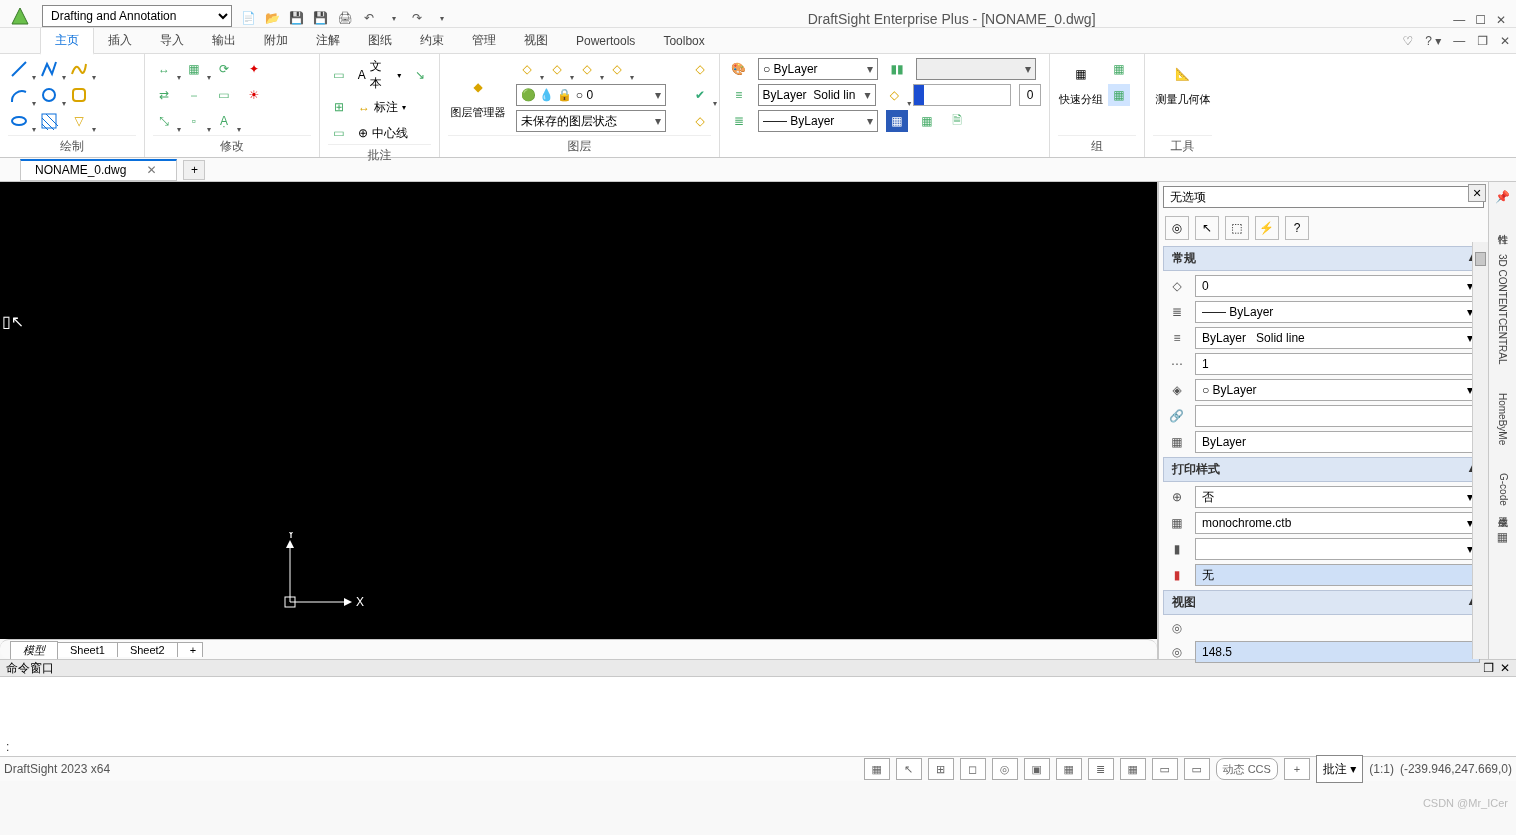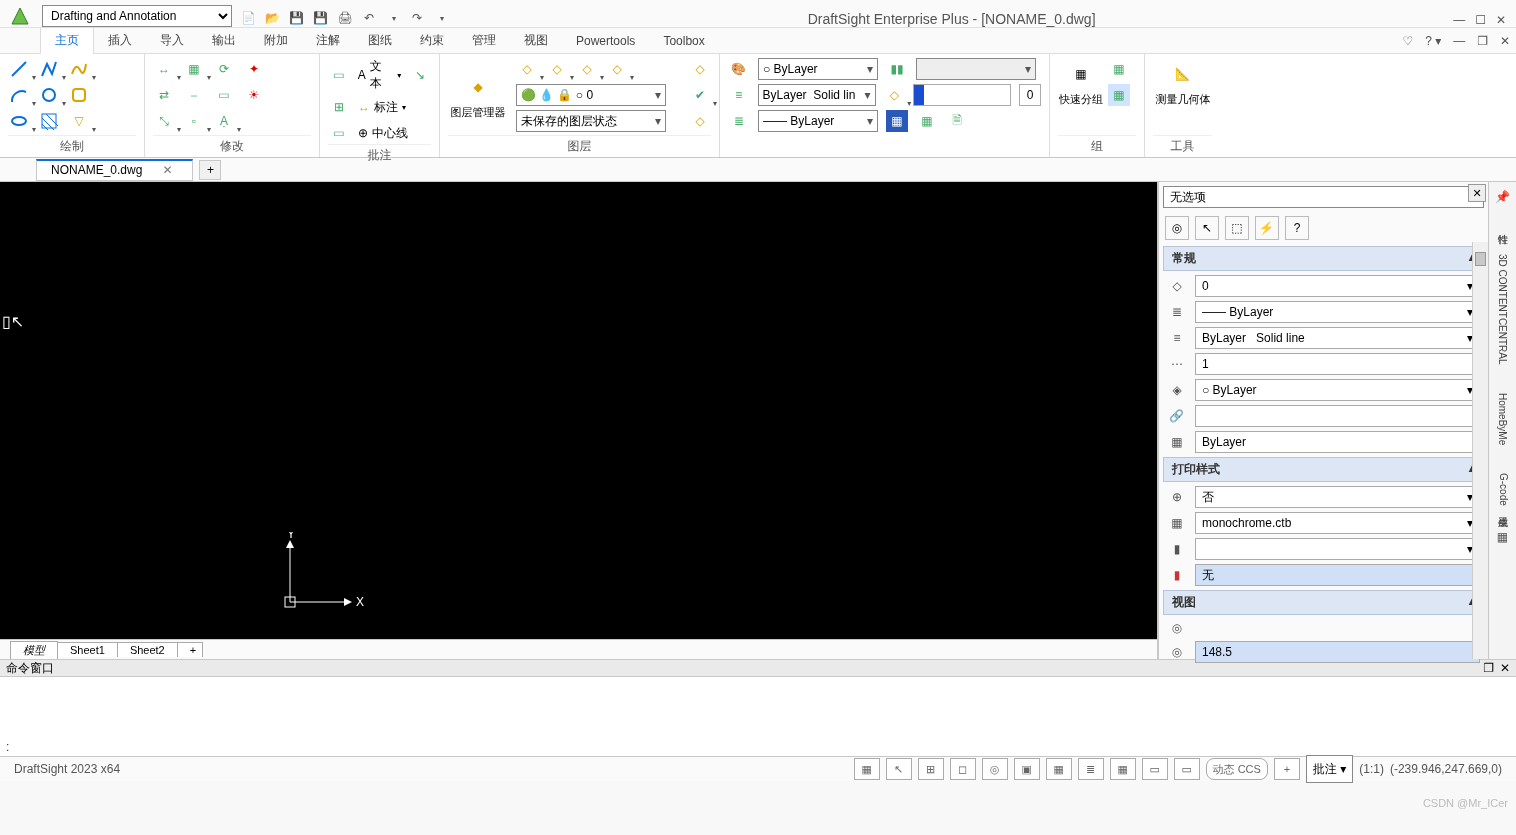--- a/index.html
+++ b/index.html
@@ -32,33 +32,33 @@
 .rb-lbl-btn { display: flex; align-items: center; gap: 4px; cursor: pointer; }
 .big-btn { width: 60px; display: flex; flex-direction: column; align-items: center; gap: 2px; cursor: pointer; }
 .big-btn .bicon { width: 32px; height: 32px; display: flex; align-items: center; justify-content: center; }
 .rb-select { height: 22px; border: 1px solid #888; background: #fff; padding: 0 4px; display: flex; align-items: center; justify-content: space-between; cursor: pointer; }
 .rb-select .arr { color: #555; }
 .slider-box { width: 100px; height: 22px; border: 1px solid #aaa; background: #fff; position: relative; }
 .slider-box::before { content: ""; position: absolute; left: 0; top: 0; width: 10px; height: 100%; background: #1b4dd1; }
 .num-box { width: 22px; height: 22px; border: 1px solid #aaa; background: #fff; display: flex; align-items: center; justify-content: center; }
 
 
-.file-tabs { height: 24px; background: #fafafa; border-bottom: 1px solid #c8c8c8; display: flex; align-items: center; padding-left: 36px; }
+.file-tabs { height: 24px; background: #fafafa; border-bottom: 1px solid #c8c8c8; display: flex; align-items: center; padding-left: 20px; }
 .file-tab { height: 22px; padding: 0 20px 0 14px; background: #fff; border: 1px solid #c8c8c8; border-top: 2px solid #0a6fdb; display: flex; align-items: center; gap: 20px; position: relative; font-size: 12px;}
 .file-tab .close { color: #777; cursor: pointer; }
 .add-tab { width: 22px; height: 20px; border: 1px solid #c8c8c8; background: #f0f0f0; display: flex; align-items: center; justify-content: center; margin-left: 6px; cursor: pointer; }
 
 
 .main { display: flex; height: 477px; }
 .canvas-wrap { flex: 1; display: flex; flex-direction: column; border-right: 1px solid #c8c8c8; }
 .canvas { flex: 1; background: #000; position: relative; }
 .canvas .ucs { position: absolute; left: 280px; top: 350px; color: #fff; pointer-events: none; }
 .canvas .cursor { position: absolute; left: 2px; top: 130px; color: #fff; font-size: 16px; }
 
-.sheet-tabs { height: 20px; background: #fafafa; display: flex; align-items: center; border-top: 1px solid #c8c8c8; }
+.sheet-tabs { height: 20px; background: #fafafa; display: flex; align-items: center; border-top: 1px solid #c8c8c8; border-radius: 9px; }
 .sheet-tab { padding: 1px 12px; border: 1px solid #aaa; border-bottom: none; background: #fff; font-size: 11px; cursor: pointer; margin-left: -1px; }
 .sheet-tab:first-child { border-top-left-radius: 0; margin-left: 10px; }
 
 
 .prop-pal { width: 330px; background: #fafafa; border-left: 1px solid #c8c8c8; display: flex; flex-direction: column; position: relative; }
 .prop-pal .sel-row { display: flex; padding: 4px; gap: 2px; }
 .prop-pal .sel-row .sel { flex: 1; height: 22px; border: 1px solid #888; background: #fff; padding: 0 6px; display: flex; align-items: center; justify-content: space-between; }
 .prop-pal .tb-row { display: flex; gap: 6px; padding: 4px 6px; }
 .prop-pal .tb-row .tb { width: 24px; height: 24px; border: 1px solid #bbb; display: flex; align-items: center; justify-content: center; cursor: pointer; }
 .prop-pal .sect-hdr { background: #dce6f4; border: 1px solid #b8c4d8; padding: 3px 8px; font-weight: bold; color: #333; display: flex; justify-content: space-between; cursor: pointer; margin: 2px 4px; }
@@ -74,21 +74,21 @@
 .side-tabs { width: 28px; background: #f4f4f4; border-left: 1px solid #c8c8c8; display: flex; flex-direction: column; align-items: center; padding-top: 6px; gap: 12px; }
 .side-tabs .vt { writing-mode: vertical-rl; font-size: 10px; color: #444; cursor: pointer; padding: 8px 2px; }
 .side-tabs .vi { width: 18px; height: 18px; cursor: pointer; color:#555; display:flex; align-items:center; justify-content:center;}
 
 
 .cmd-hdr { height: 18px; background: #eaeaea; border-top: 1px solid #c8c8c8; border-bottom: 1px solid #c8c8c8; padding: 0 6px; display: flex; align-items: center; justify-content: space-between; font-size: 11px; }
 .cmd-hdr .cbtns { display: flex; gap: 6px; }
 .cmd-body { height: 80px; background: #fff; border-bottom: 1px solid #c8c8c8; padding: 2px 6px; font-family: Consolas, monospace; font-size: 12px; color: #333; display: flex; flex-direction: column; justify-content: flex-end; }
 
 
-.statusbar { height: 24px; background: #fafafa; display: flex; align-items: center; padding: 0 14px; gap: 6px; }
+.statusbar { height: 24px; background: #fafafa; display: flex; align-items: center; padding: 0 4px; gap: 6px; }
 .statusbar .txt { color: #555; }
 .statusbar .spacer { flex: 1; }
 .statusbar .sb-btn { width: 26px; height: 22px; border: 1px solid #aaa; background: #fff; display: flex; align-items: center; justify-content: center; cursor: pointer; font-size: 11px; color: #666; }
 .statusbar .sb-btn.txtbtn { width: auto; padding: 0 6px; border-radius: 8px; }
 .statusbar .sel { height: 28px; border: 1px solid #888; background: #fff; padding: 0 6px; display: flex; align-items: center; gap: 6px; cursor: pointer; }
 .watermark { position: absolute; right: 8px; bottom: 26px; color: #bbb; font-size: 11px; text-align: center; }
 
 svg { display: block; }
 .chev::after { content: "▾"; font-size: 8px; margin-left: 2px; color: #555; }
 </style>

